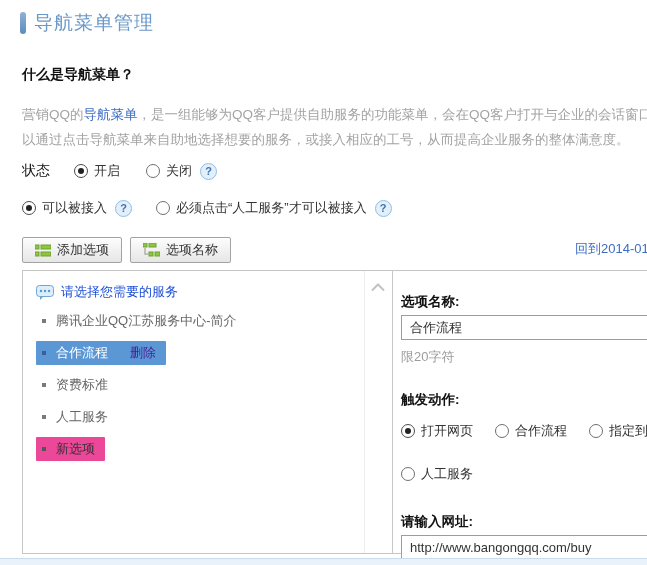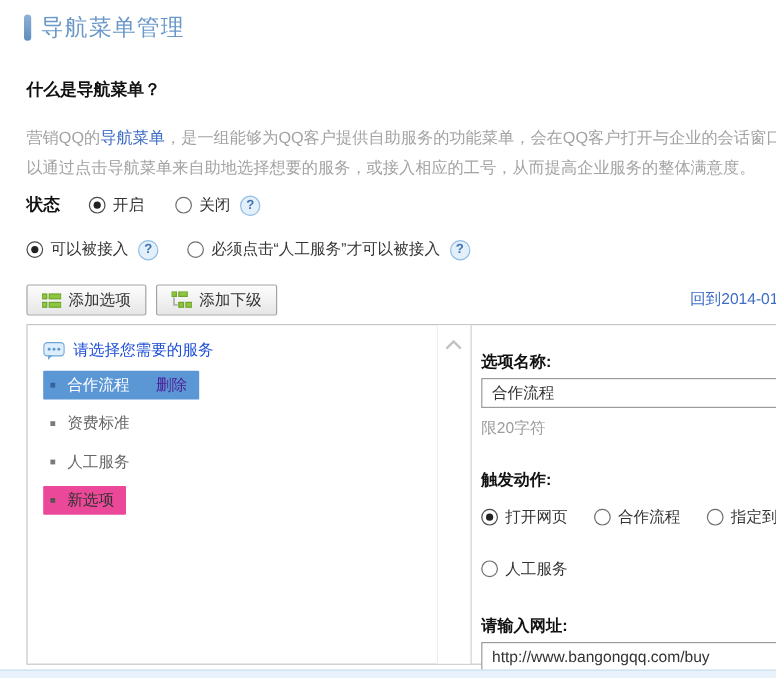--- a/index.html
+++ b/index.html
@@ -13,21 +13,21 @@
   .title-text{font-size:19px;color:#6a98c8;letter-spacing:1px;}
   
   .intro-heading{position:absolute;top:66px;left:22px;font-size:14px;font-weight:bold;color:#111;}
   .intro-para{position:absolute;top:102px;left:22px;color:#a3a3a3;font-size:13.5px;line-height:25px;width:700px;}
   .intro-para .line{white-space:nowrap;}
   a.text-link{color:#3c6cc4;text-decoration:none;}
   
   .opt-row{position:absolute;left:22px;display:flex;align-items:center;}
   .row-status{top:162px;}
   .row-access{top:199px;}
-  .row-label{font-weight:bold;color:#111;font-size:14px;}
+  .row-label{font-weight:normal;color:#111;font-size:14px;}
   .row-status .row-label{width:52px;}
   .row-access .row-label{margin-right:16px;}
   .radio{width:14px;height:14px;border:1px solid #6f6f6f;border-radius:50%;background:#fff;display:inline-block;position:relative;box-sizing:border-box;flex:none;}
   .radio.checked{border-color:#4a4a4a;}
   .radio.checked::after{content:"";position:absolute;left:3px;top:3px;right:3px;bottom:3px;background:#222;border-radius:50%;}
   .radio-label{margin-left:6px;color:#333;}
   .radio-item{display:flex;align-items:center;}
   .gap26{margin-left:26px;}
   .gap24{margin-left:24px;}
   .help{width:15px;height:15px;border-radius:50%;background:#e3effa;border:1px solid #92bde4;color:#3f74b3;
@@ -122,39 +122,45 @@
     <span>添加选项</span>
   </button>
   <button class="btn">
     <svg width="17" height="14" viewBox="0 0 17 14">
       <rect x="0" y="0" width="4" height="4" fill="#8dc63f" stroke="#6fa32c" stroke-width="1"></rect>
       <rect x="6" y="0" width="7" height="4" fill="#8dc63f" stroke="#6fa32c" stroke-width="1"></rect>
       <path d="M2 5 L2 11 L5 11" stroke="#b0b0b0" fill="none" stroke-width="1.5"></path>
       <rect x="6" y="9" width="4" height="4" fill="#8dc63f" stroke="#6fa32c" stroke-width="1"></rect>
       <rect x="12" y="9" width="5" height="4" fill="#8dc63f" stroke="#6fa32c" stroke-width="1"></rect>
     </svg>
-    <span>添加下级</span>
+    <span>选项名称</span>
   </button>
 </div>
 <a class="text-link history-link" href="#">回到2014-01-0</a>
 
 <div class="panel">
 
   <div class="tree-pane">
     <div class="tree-header">
       <svg width="18" height="15" viewBox="0 0 18 15">
         <rect x="0.5" y="0.5" width="17" height="11" rx="3" fill="#dcedfb" stroke="#6ea6d8"></rect>
         <path d="M4 11 L4 15 L8 11 Z" fill="#6ea6d8"></path>
         <circle cx="5" cy="6" r="1.2" fill="#5a96cc"></circle>
         <circle cx="9" cy="6" r="1.2" fill="#5a96cc"></circle>
         <circle cx="13" cy="6" r="1.2" fill="#5a96cc"></circle>
       </svg>
       <span>请选择您需要的服务</span>
     </div>
 
+    <div class="tree-item">
+      <span class="tree-chip">
+          <span class="bullet"></span>
+          <span class="label">腾讯企业QQ江苏服务中心-简介</span>
+        </span>
+    </div>
     <div class="tree-item selected">
       <span class="tree-chip">
           <span class="bullet"></span>
           <span class="label">合作流程</span>
           <span class="action">删除</span>
         </span>
     </div>
     <div class="tree-item">
       <span class="tree-chip">
           <span class="bullet"></span>

